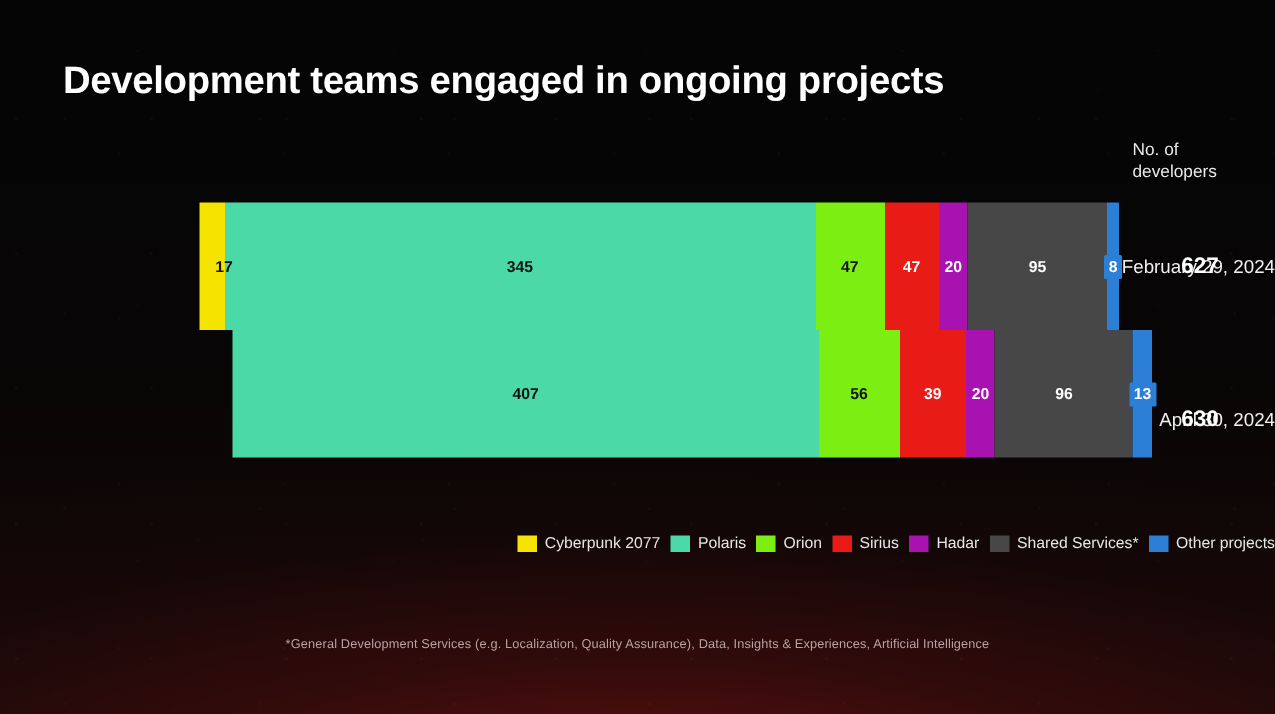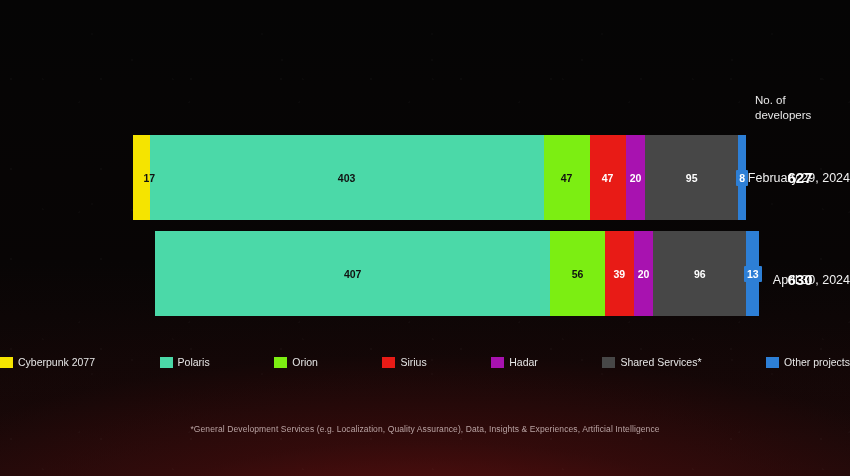--- a/index.html
+++ b/index.html
@@ -57,78 +57,79 @@
     font-size:10.5px;font-weight:bold;
     box-sizing:border-box;
   }
   .seg span{position:relative;z-index:2;white-space:nowrap;}
   .seg.chip span{
     background:inherit;padding:2px 3px;border-radius:1px;
   }
 
   .legend{
     position:absolute;left:0;right:0;top:356px;
-    display:flex;align-items:center;justify-content:space-between;gap:7px;
+    display:flex;align-items:center;justify-content:flex-end;gap:7px;
   }
   .lg-item{display:flex;align-items:center;gap:5px;}
   .swatch{width:13px;height:11px;display:block;}
   .lg-label{color:#e6e6e6;font-size:10.5px;white-space:nowrap;}
 
   .footnote{
     position:absolute;left:0;right:0;top:424px;text-align:center;
     color:#b9a3a3;font-size:8.5px;letter-spacing:0.1px;
   }
 </style>
 </head>
 <body>
 
 <div class="stage">
   <div class="noise"></div>
 
+  <div class="title">Development teams engaged in ongoing projects</div>
 
   <div class="col-head">
     <div>No. of</div>
     <div>developers</div>
   </div>
 
   <div id="chart-rows">
       <div class="rowlabel" style="top: 171px;">February 29, 2024</div>
       <div class="bar" style="top: 135px;">
         <div class="seg" style="width: 16.6204px; background: rgb(245, 228, 0); color: rgb(17, 17, 17); padding-left: 16px;">
           <span>17</span>
         </div>
         <div class="seg" style="width: 394.002px; background: rgb(75, 217, 168); color: rgb(17, 17, 17);">
-          <span>403</span>
+          <span>345</span>
         </div>
         <div class="seg" style="width: 45.9506px; background: rgb(124, 238, 18); color: rgb(17, 17, 17);">
           <span>47</span>
         </div>
         <div class="seg" style="width: 36.1738px; background: rgb(232, 27, 22); color: rgb(255, 255, 255);">
           <span>47</span>
         </div>
         <div class="seg" style="width: 19.5534px; background: rgb(168, 18, 176); color: rgb(255, 255, 255);">
           <span>20</span>
         </div>
         <div class="seg" style="width: 92.8788px; background: rgb(71, 71, 71); color: rgb(255, 255, 255);">
           <span>95</span>
         </div>
         <div class="seg chip" style="width: 7.82137px; background: rgb(45, 127, 214); color: rgb(255, 255, 255);">
           <span style="background: rgb(45, 127, 214);">8</span>
         </div>
       </div>
       <div class="total" style="top: 169px;">627</div>
       <div class="rowlabel" style="top: 273px;">April 30, 2024</div>
-      <div class="bar" style="top: 231px; padding-left: 22px;">
+      <div class="bar" style="top: 220px; padding-left: 22px;">
         <div class="seg" style="width: 395.39px; background: rgb(75, 217, 168); color: rgb(17, 17, 17);">
           <span>407</span>
         </div>
         <div class="seg" style="width: 54.4025px; background: rgb(124, 238, 18); color: rgb(17, 17, 17);">
           <span>56</span>
         </div>
-        <div class="seg" style="width: 29px; background: rgb(232, 27, 22); color: rgb(255, 255, 255); align-items: center;">
+        <div class="seg" style="width: 45px; background: rgb(232, 27, 22); color: rgb(255, 255, 255); align-items: center;">
           <span>39</span>
         </div>
         <div class="seg" style="width: 19.4295px; background: rgb(168, 18, 176); color: rgb(255, 255, 255);">
           <span>20</span>
         </div>
         <div class="seg" style="width: 93.2615px; background: rgb(71, 71, 71); color: rgb(255, 255, 255);">
           <span>96</span>
         </div>
         <div class="seg chip" style="width: 12.6292px; background: rgb(45, 127, 214); color: rgb(255, 255, 255);">
           <span style="background: rgb(45, 127, 214);">13</span>

